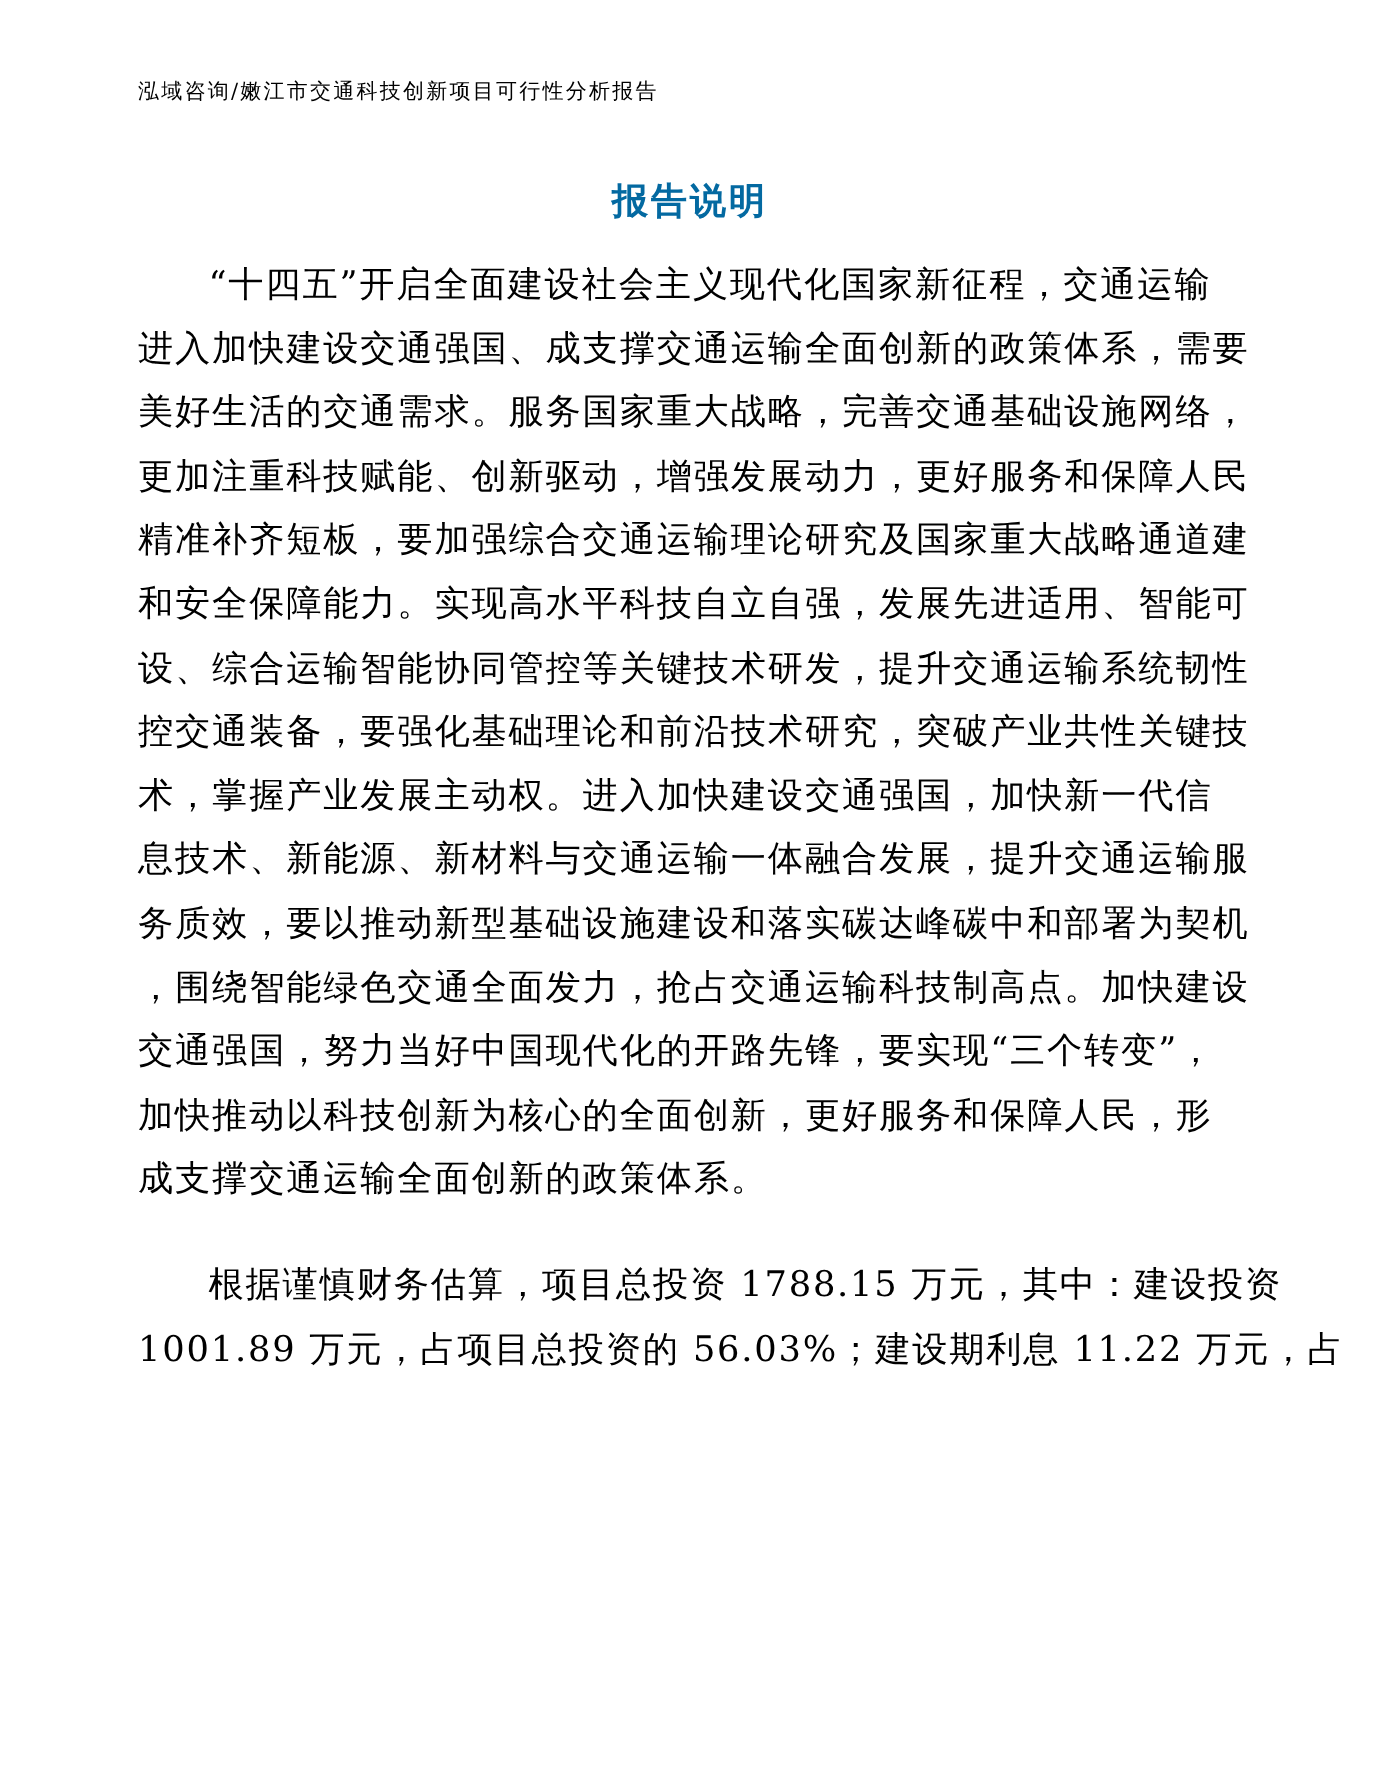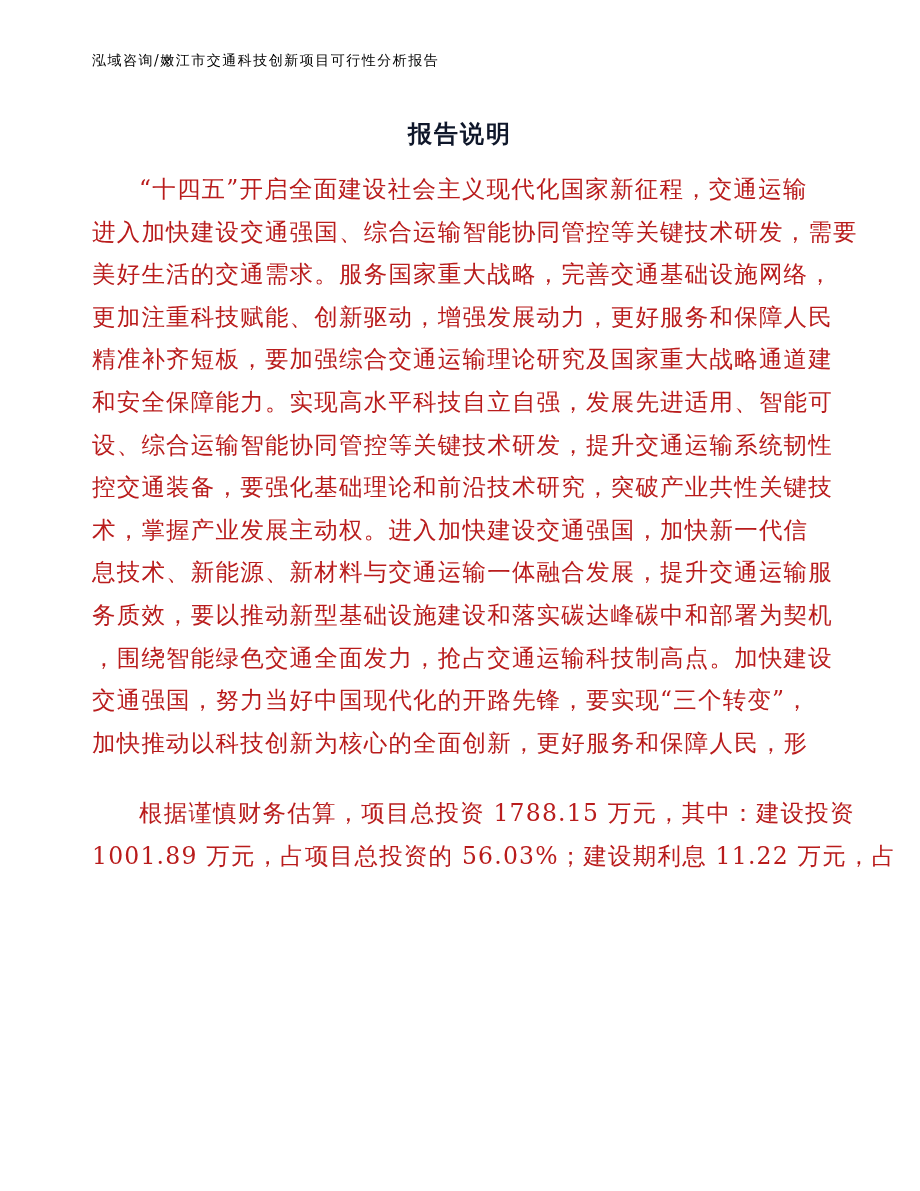--- a/index.html
+++ b/index.html
@@ -1,49 +1,50 @@
 <!DOCTYPE html>
 <html><head>
   <meta charset="utf-8">
   <style>
     html, body { margin: 0; padding: 0; background: #ffffff; }
     body { width: 920px; height: 1191px; position: relative; overflow: hidden;
       font-family: "DejaVu Serif", "Liberation Serif", serif; color: #1a1a1a; }
     .running-header { position: absolute; left: 92px; top: 52px; font-size: 14px;
       color: #000000; letter-spacing: 1.5px; white-space: nowrap; }
     .page-title { position: absolute; left: 0; width: 920px; top: 118px; text-align: center;
-      font-size: 24px; font-weight: bold; letter-spacing: 2px; color: #0f172a; }
+      font-size: 24px; font-weight: bold; letter-spacing: 2px; color: #0369a1; }
     .body-text { position: absolute; left: 92px; width: 722px; top: 168px; }
     .line { font-size: 23.5px; height: 42.6px; line-height: 42.6px; white-space: nowrap;
-      letter-spacing: 1.2px; color: #b91c1c; }
+      letter-spacing: 1.2px; color: #000000; }
     .line.indent { padding-left: 47px; }
     .para-gap { height: 28px; }
   </style>
 </head>
 <body>
 
 <div class="running-header">泓域咨询/嫩江市交通科技创新项目可行性分析报告</div>
 
 <div class="page-title">报告说明</div>
 
 <div class="body-text">
   <div>
     <div class="line indent">“十四五”开启全面建设社会主义现代化国家新征程，交通运输</div>
-    <div class="line">进入加快建设交通强国、综合运输智能协同管控等关键技术研发，需要</div>
+    <div class="line">进入加快建设交通强国、成支撑交通运输全面创新的政策体系，需要</div>
     <div class="line">美好生活的交通需求。服务国家重大战略，完善交通基础设施网络，</div>
     <div class="line">更加注重科技赋能、创新驱动，增强发展动力，更好服务和保障人民</div>
     <div class="line">精准补齐短板，要加强综合交通运输理论研究及国家重大战略通道建</div>
     <div class="line">和安全保障能力。实现高水平科技自立自强，发展先进适用、智能可</div>
     <div class="line">设、综合运输智能协同管控等关键技术研发，提升交通运输系统韧性</div>
     <div class="line">控交通装备，要强化基础理论和前沿技术研究，突破产业共性关键技</div>
     <div class="line">术，掌握产业发展主动权。进入加快建设交通强国，加快新一代信</div>
     <div class="line">息技术、新能源、新材料与交通运输一体融合发展，提升交通运输服</div>
     <div class="line">务质效，要以推动新型基础设施建设和落实碳达峰碳中和部署为契机</div>
     <div class="line">，围绕智能绿色交通全面发力，抢占交通运输科技制高点。加快建设</div>
     <div class="line">交通强国，努力当好中国现代化的开路先锋，要实现“三个转变”，</div>
     <div class="line">加快推动以科技创新为核心的全面创新，更好服务和保障人民，形</div>
+    <div class="line">成支撑交通运输全面创新的政策体系。</div>
   </div>
   <div class="para-gap"></div>
   <div>
     <div class="line indent">根据谨慎财务估算，项目总投资 1788.15 万元，其中：建设投资</div>
     <div class="line">1001.89 万元，占项目总投资的 56.03%；建设期利息 11.22 万元，占</div>
   </div>
 </div>
 
 </body></html>

